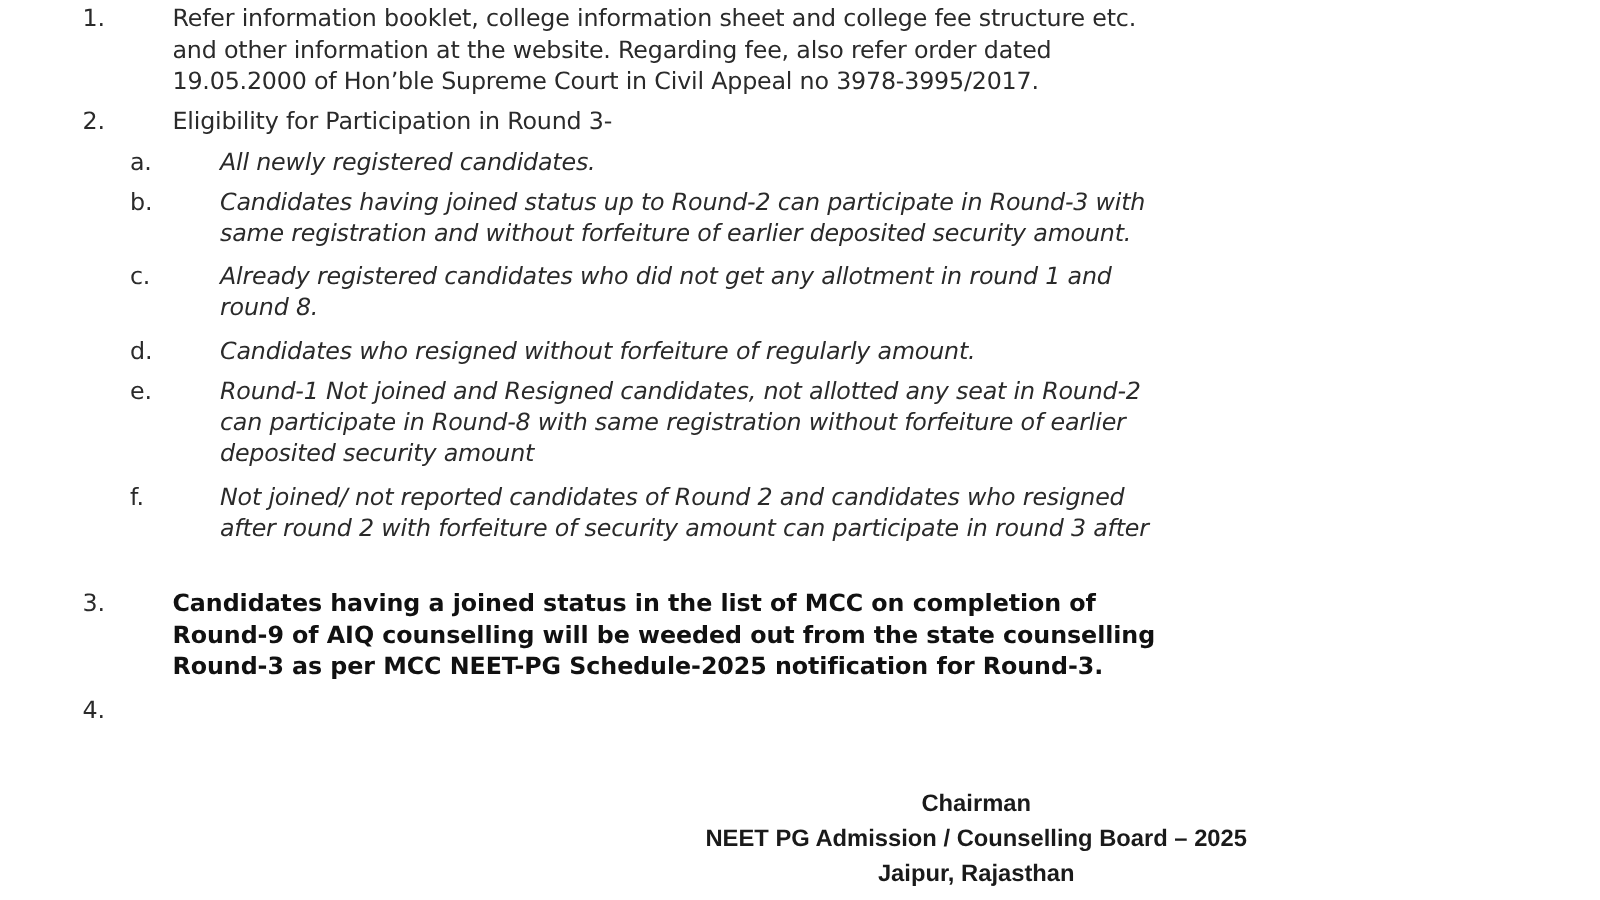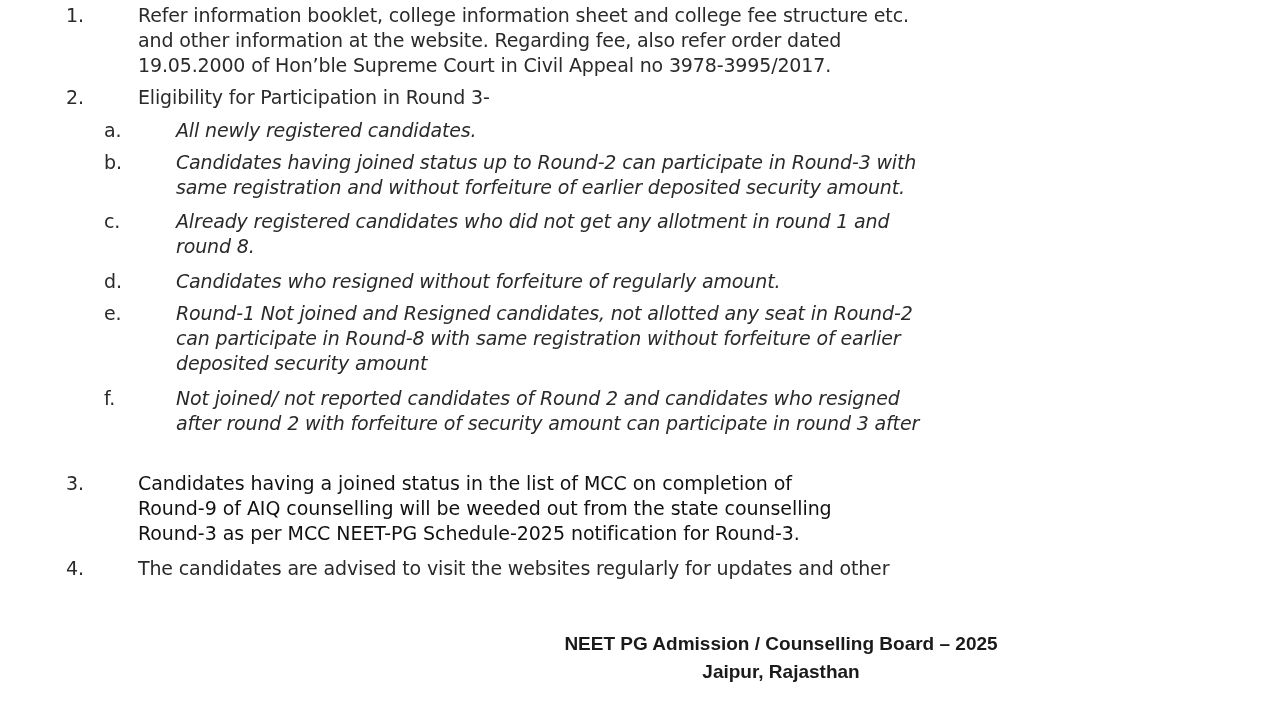--- a/index.html
+++ b/index.html
@@ -6,21 +6,21 @@
     body { width: 1280px; height: 720px; overflow: hidden; position: relative;
            font-family: "DejaVu Sans", sans-serif; color: #2a2a2a; }
     .doc { position: absolute; left: 0; top: 0; width: 1280px; height: 720px; }
     .item { position: absolute; font-size: 19px; line-height: 25px; letter-spacing: -0.15px; }
     .num { position: absolute; left: 0; top: 0; }
     .txt { position: absolute; top: 0; white-space: nowrap; margin-left: 34px; }
     .top .num { left: 66px; }
     .top .txt { left: 104px; }
     .sub .num { left: 104px; }
     .sub .txt { left: 142px; font-style: italic; }
-    .bold { font-weight: normal; color: #111111; letter-spacing: -0.05px; }
+    .bold { font-weight: bold; color: #111111; letter-spacing: -0.05px; }
     .line { display: block; }
     .sig { position: absolute; left: 540px; width: 482px; text-align: center;
            font-family: "Liberation Sans", sans-serif; font-weight: bold;
            font-size: 19px; color: #1a1a1a; line-height: 28px; }
   </style>
 </head>
 <body>
 
 <div class="doc">
 
@@ -92,22 +92,22 @@
     <div class="txt bold">
       <span class="line">Candidates having a joined status in the list of MCC on completion of</span>
       <span class="line">Round-9 of AIQ counselling will be weeded out from the state counselling</span>
       <span class="line">Round-3 as per MCC NEET-PG Schedule-2025 notification for Round-3.</span>
     </div>
   </div>
 
   <div class="item top" style="top:556px;">
     <span class="num">4.</span>
     <div class="txt">
-      <span class="line">The candidates are advised to visit the websites regularly for updates and other</span>
     </div>
   </div>
 
   <div class="sig" style="top:630px;">
+    <div>Chairman</div>
     <div>NEET PG Admission / Counselling Board – 2025</div>
     <div>Jaipur, Rajasthan</div>
   </div>
 
 </div>
 
 </body></html>

